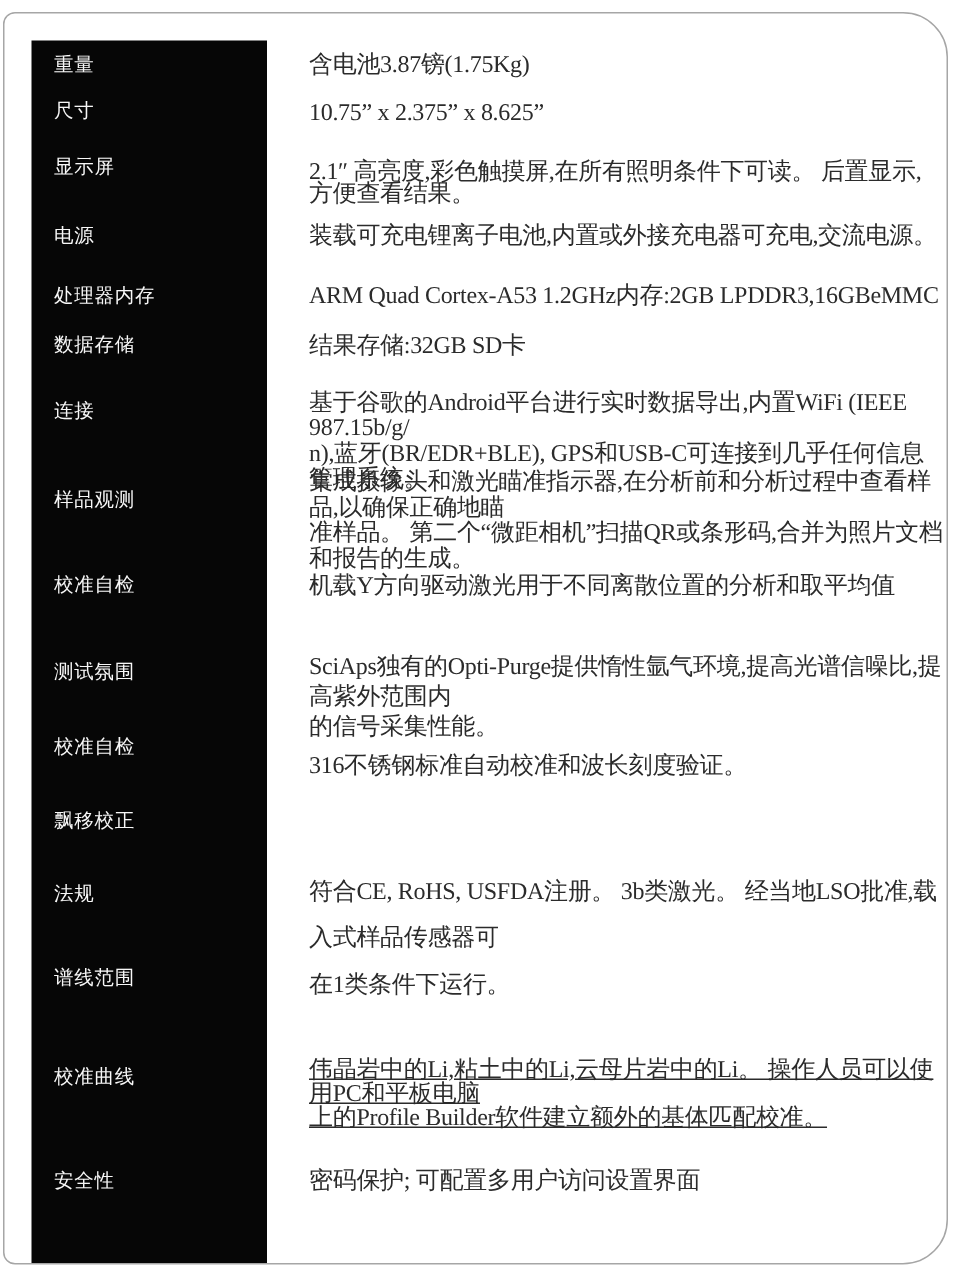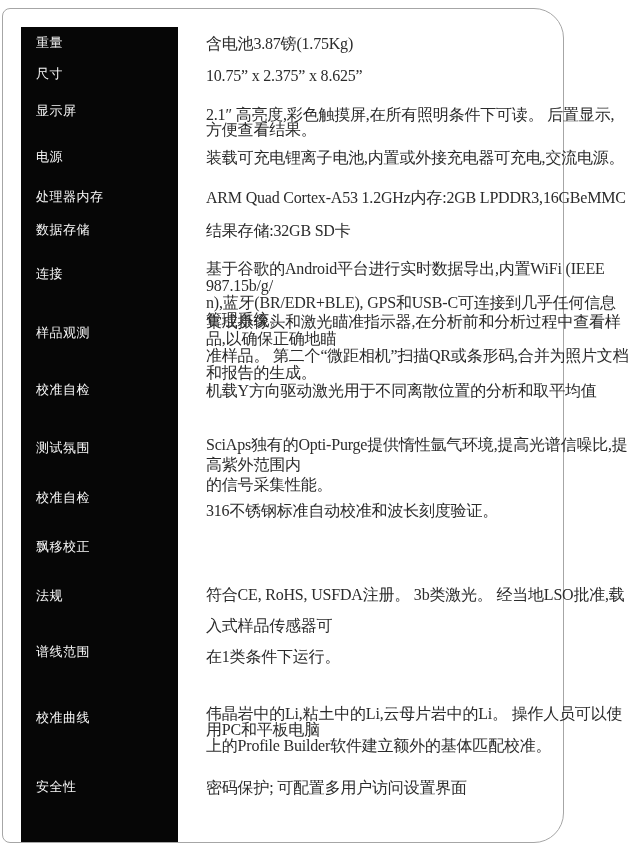--- a/index.html
+++ b/index.html
@@ -2,42 +2,42 @@
 <html><head>
 <meta charset="utf-8">
 <style>
   html,body { margin:0; padding:0; background:#ffffff; }
   .page {
     position:relative; width:642px; height:850px;
     background:#ffffff; overflow:hidden;
     font-family:"Liberation Serif","DejaVu Serif",serif;
   }
   .card {
-    position:absolute; left:2px; top:8px; width:562px; height:835px;
+    position:absolute; left:2px; top:8px; width:630px; height:835px;
     border:1px solid #a6a6a6;
     border-radius:8px 30px 30px 8px;
     background:#ffffff;
     box-sizing:border-box;
   }
   .label-panel {
     position:absolute; left:18px; top:18px; width:157px; height:815px;
     background:#060606;
   }
   .label {
     position:absolute; left:33px; width:135px;
     color:#f7f7f7; font-size:13px; line-height:15px;
     letter-spacing:0.5px;
   }
   .value {
     position:absolute; left:203px; width:424px;
     color:#2b2b2b; font-size:16px; line-height:15px;
     letter-spacing:-0.2px;
     white-space:pre-line;
   }
-  .lh16 { line-height:16px; }
+  .lh16 { line-height:16px;text-decoration:underline; }
   .lh17 { line-height:17px; }
   .lh20 { line-height:20px; }
   .lh31 { line-height:31px; }
   .value b { font-weight:normal; }
 </style>
 </head>
 <body>
 
 <div class="page">
   <div class="card">

